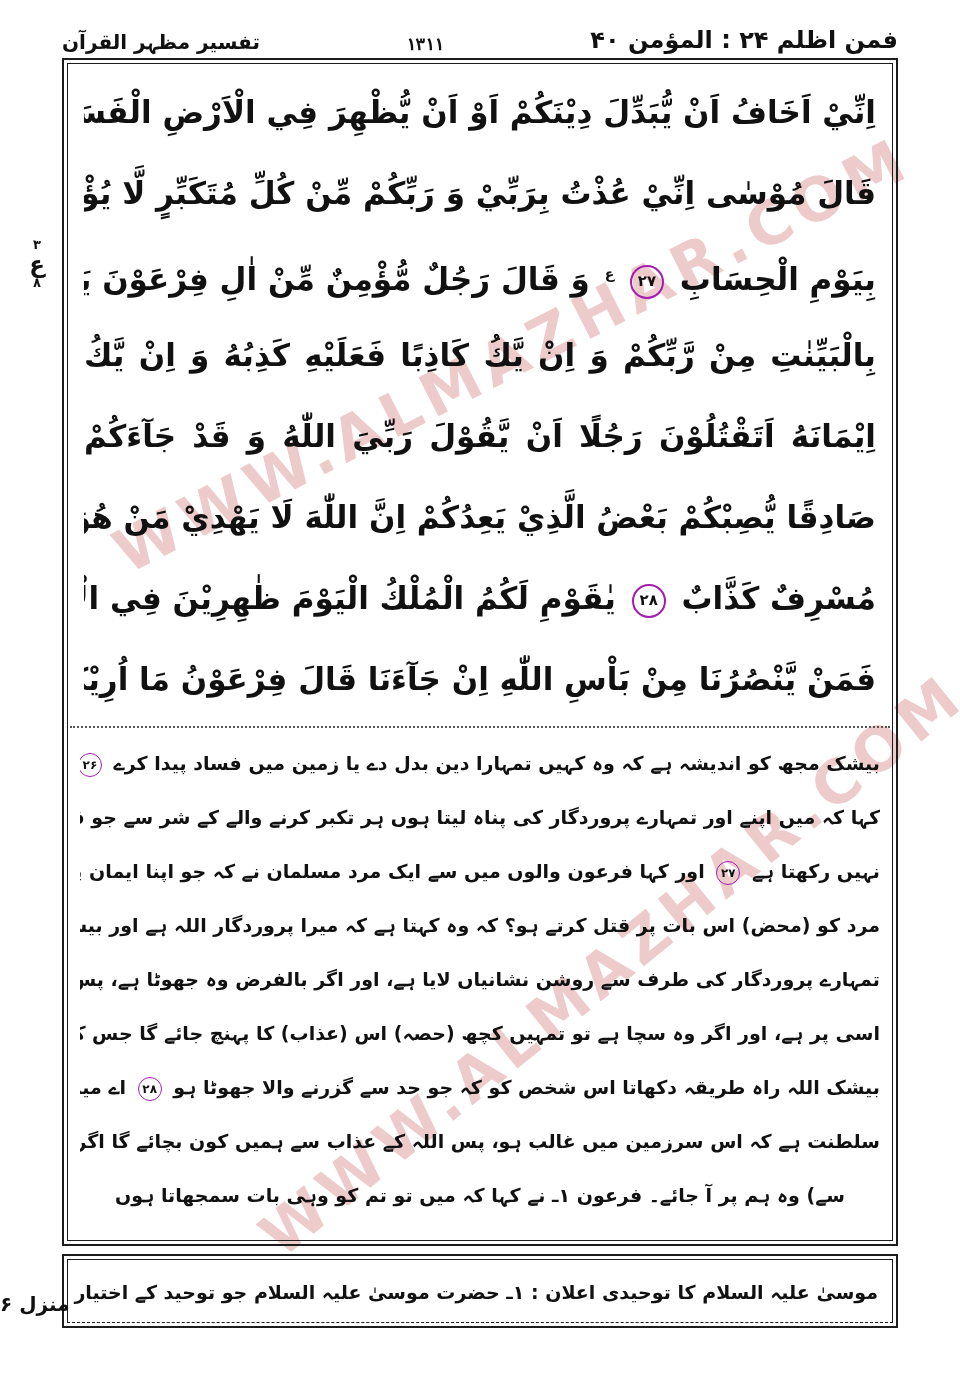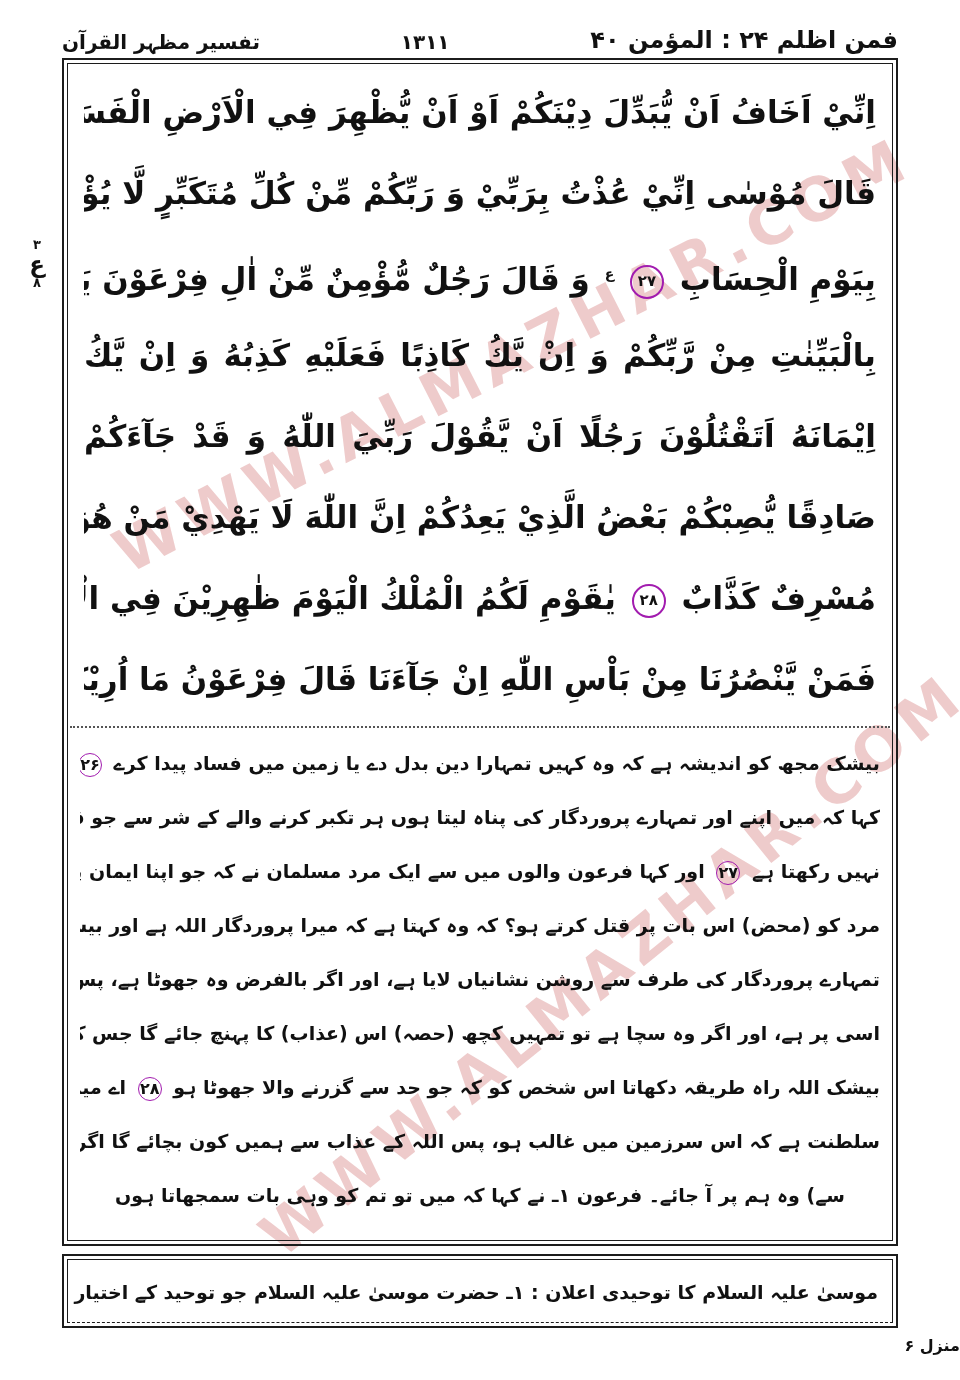--- a/index.html
+++ b/index.html
@@ -17,21 +17,21 @@
   }
   .wm1 { left:70px;  top:320px; transform:rotate(-27deg); }
   .wm2 { left:170px; top:930px; transform:rotate(-39deg); }
   
   .header {
     position:absolute; top:16px; left:62px; width:836px; height:38px;
     display:flex; align-items:flex-end; justify-content:space-between;
     font-weight:bold; z-index:3;
   }
   .hdr-left  { font-size:24px; }
-  .hdr-mid   { font-size:20px; letter-spacing:1px; }
+  .hdr-mid   { font-size:16px; letter-spacing:1px;font-family:Liberation Serif, serif; }
   .hdr-right { font-size:20px;margin-top:47px; }
   
   .ruku {
     position:absolute; left:20px; top:238px; width:34px; z-index:3;
     display:flex; flex-direction:column; align-items:center; line-height:1.05;
     font-weight:bold;
   }
   .ruku .n  { font-size:13px; }
   .ruku .ain{ font-size:23px; }
   
@@ -59,33 +59,33 @@
     white-space:nowrap; overflow:hidden; direction:rtl;
   }
   .u-line.centered { text-align:left; text-align-last:center; }
   
   .vnum {
     display:inline-flex; align-items:center; justify-content:center;
     border:2px solid #a21caf; border-radius:50%; vertical-align:middle;
     font-weight:bold; margin:0 5px;
   }
   .ar-vnum { width:34px; height:34px; font-size:15px; }
-  .ur-vnum { width:24px; height:24px; font-size:16px; border-width:1.5px; }
+  .ur-vnum { width:24px; height:24px; font-size:12px; border-width:1.5px; }
   .vnum:empty { display:none; }
   .ruku-sup { font-size:14px; vertical-align:super; margin-left:4px; }
   
   .heading-line {
     height:64px; line-height:64px; font-size:19px; font-weight:bold;
     padding:0 14px; text-align:justify; text-align-last:justify;
     white-space:nowrap; overflow:hidden; direction:rtl;
   }
   
   .footer {
-    position:absolute; top:1336px; left:0; width:100%; text-align:right;
-    font-size:16px; font-weight:bold; z-index:3;
+    position:absolute; top:1292px; left:0; width:100%; text-align:left;
+    font-size:20px; font-weight:bold; z-index:3;
   }
 </style>
 </head>
 <body>
 
 <div class="page">
 
   <div class="wm wm1">WWW.ALMAZHAR.COM</div>
   <div class="wm wm2">WWW.ALMAZHAR.COM</div>
 

